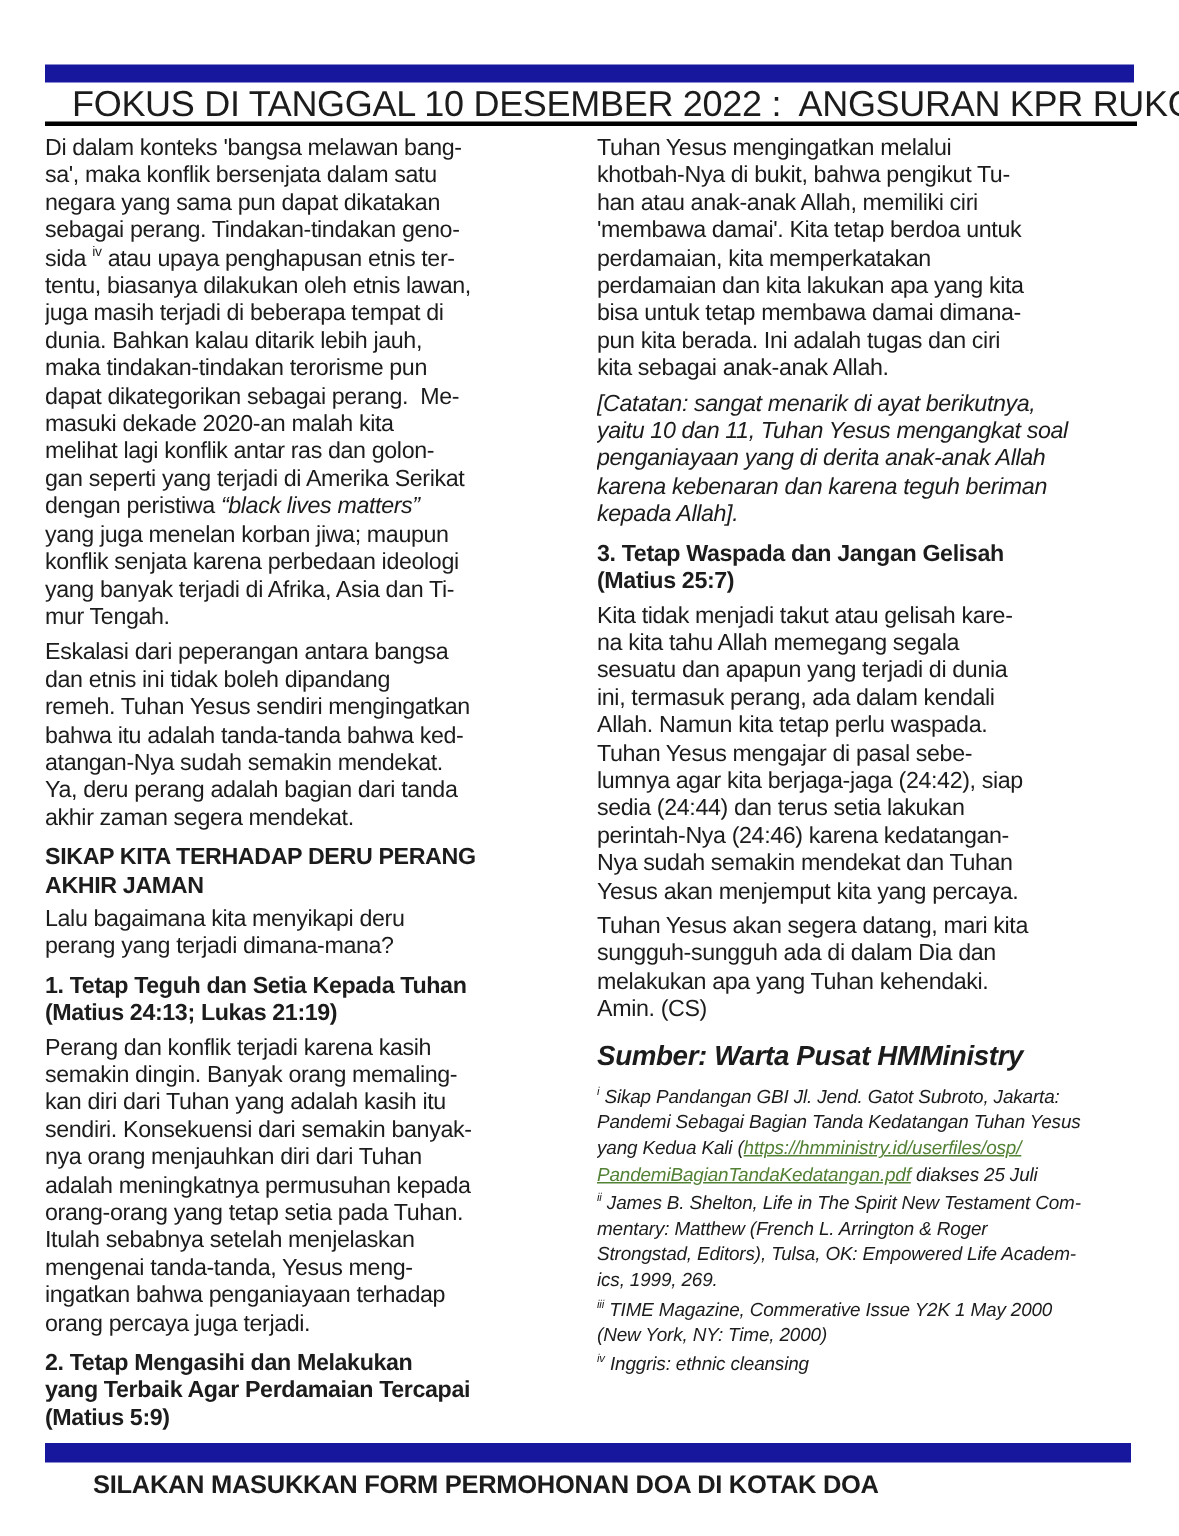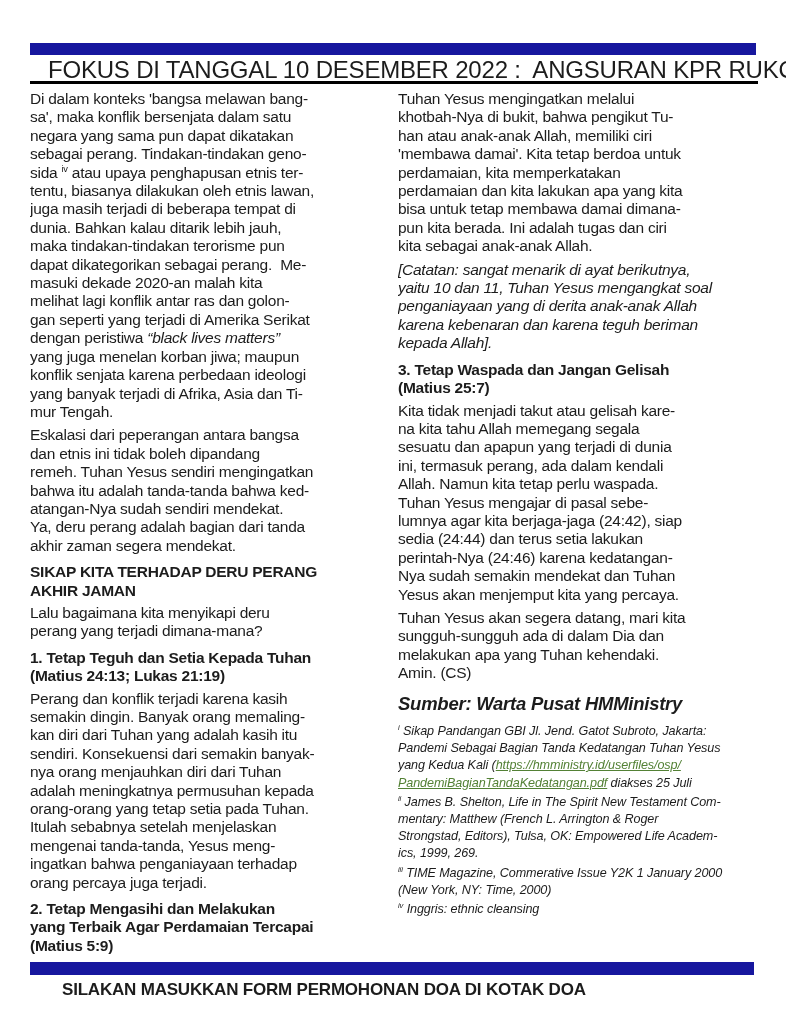--- a/index.html
+++ b/index.html
@@ -59,21 +59,21 @@
           <div class="ln"><span>yang juga menelan korban jiwa; maupun</span></div>
           <div class="ln"><span>konflik senjata karena perbedaan ideologi</span></div>
           <div class="ln"><span>yang banyak terjadi di Afrika, Asia dan Ti-</span></div>
           <div class="ln"><span>mur Tengah.</span></div>
         </div>
         <div class="blk p">
           <div class="ln"><span>Eskalasi dari peperangan antara bangsa</span></div>
           <div class="ln"><span>dan etnis ini tidak boleh dipandang</span></div>
           <div class="ln"><span>remeh. Tuhan Yesus sendiri mengingatkan</span></div>
           <div class="ln"><span>bahwa itu adalah tanda-tanda bahwa ked-</span></div>
-          <div class="ln"><span>atangan-Nya sudah sendiri mendekat.</span></div>
+          <div class="ln"><span>atangan-Nya sudah semakin mendekat.</span></div>
           <div class="ln"><span>Ya, deru perang adalah bagian dari tanda</span></div>
           <div class="ln"><span>akhir zaman segera mendekat.</span></div>
         </div>
         <div class="blk h">
           <div class="ln"><span>SIKAP KITA TERHADAP DERU PERANG</span></div>
           <div class="ln"><span>AKHIR JAMAN</span></div>
         </div>
         <div class="blk p">
           <div class="ln"><span>Lalu bagaimana kita menyikapi deru</span></div>
           <div class="ln"><span>perang yang terjadi dimana-mana?</span></div>
@@ -152,21 +152,21 @@
           <div class="ln"><span>yang Kedua Kali (</span><span class="link" style="color: rgb(83, 129, 53); font-style: italic;">https://hmministry.id/userfiles/osp/</span></div>
           <div class="ln"><span class="link" style="color: rgb(83, 129, 53);">PandemiBagianTandaKedatangan.pdf</span><span> diakses 25 Juli</span></div>
         </div>
         <div class="blk fn">
           <div class="ln"><sup>ii</sup><span> James B. Shelton, Life in The Spirit New Testament Com-</span></div>
           <div class="ln"><span>mentary: Matthew (French L. Arrington &amp; Roger</span></div>
           <div class="ln"><span>Strongstad, Editors), Tulsa, OK: Empowered Life Academ-</span></div>
           <div class="ln"><span>ics, 1999, 269.</span></div>
         </div>
         <div class="blk fn">
-          <div class="ln"><sup>iii</sup><span> TIME Magazine, Commerative Issue Y2K 1 January 2000</span></div>
+          <div class="ln"><sup>iii</sup><span> TIME Magazine, Commerative Issue Y2K 1 May 2000</span></div>
           <div class="ln"><span>(New York, NY: Time, 2000)</span></div>
         </div>
         <div class="blk fn">
           <div class="ln"><sup>iv</sup><span> Inggris: ethnic cleansing</span></div>
         </div>
       </div>
   </div>
   <div class="botbar" style="background: rgb(23, 23, 158);"></div>
   <div class="footer">
     <span>SILAKAN MASUKKAN FORM PERMOHONAN DOA DI KOTAK DOA</span>

